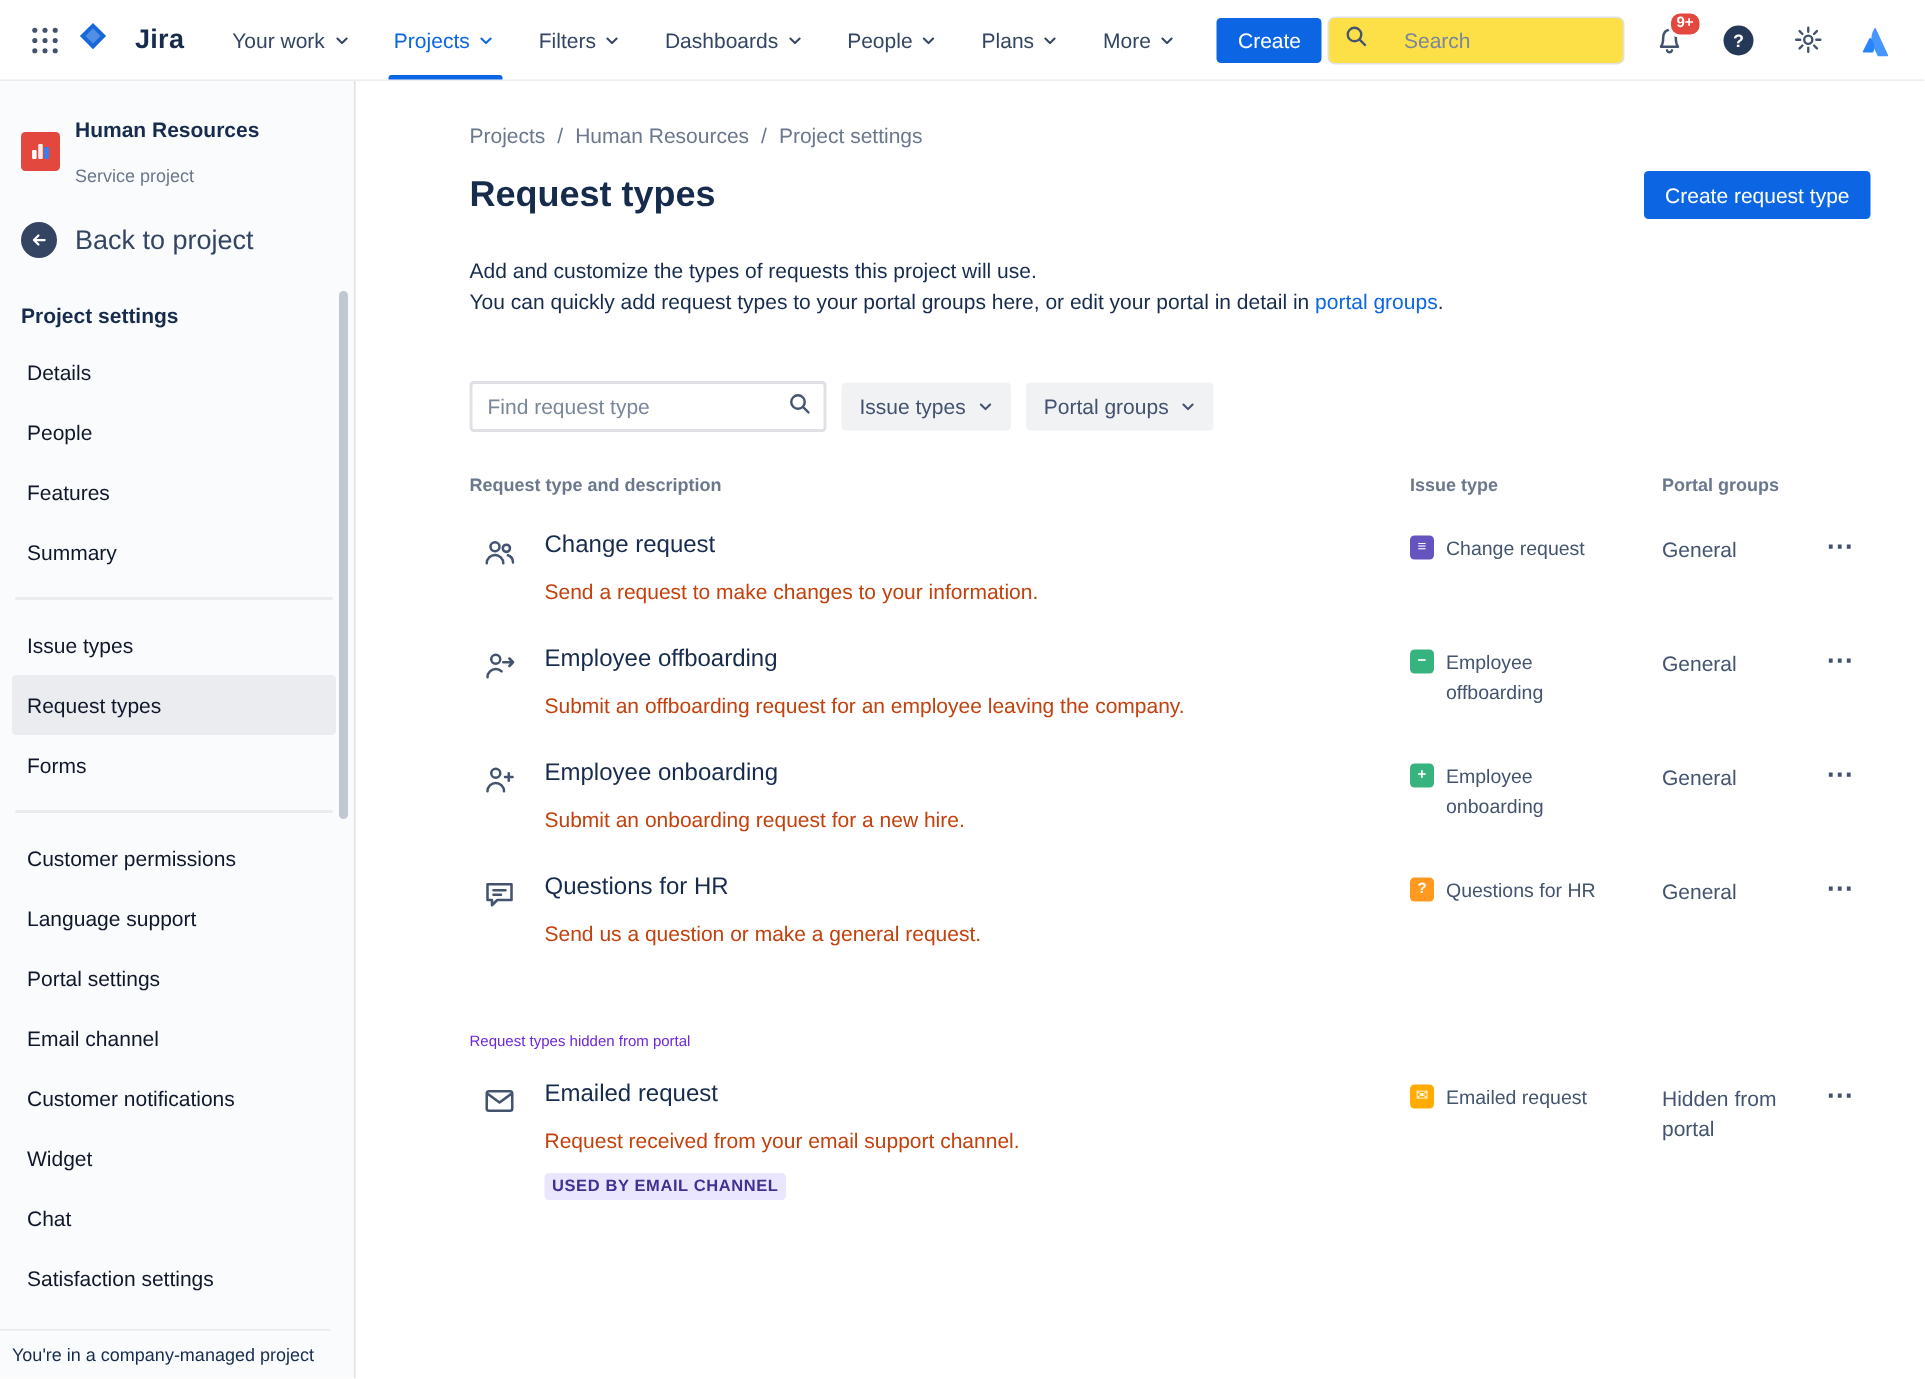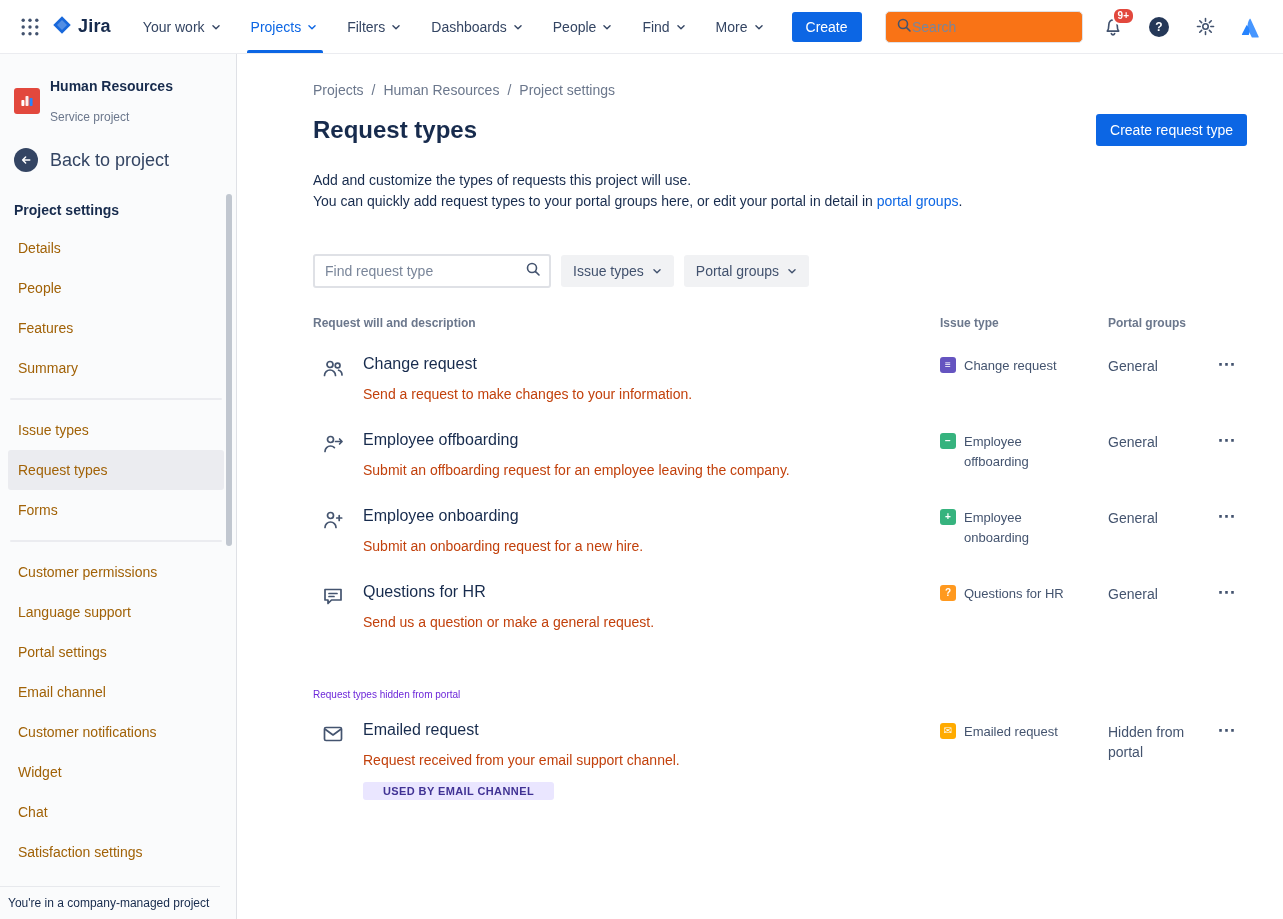--- a/index.html
+++ b/index.html
@@ -5,35 +5,35 @@
   * { box-sizing: border-box; margin: 0; padding: 0; }
   html,body { width:1283px; height:919px; overflow:hidden; background:#fff;
     font-family:"Liberation Sans","DejaVu Sans",sans-serif; color:#172B4D; }
 
   
   .topnav { height:54px; display:flex; align-items:center; padding:0 16px 0 14px;
     border-bottom:1px solid #EBECF0; background:#fff; }
   .topnav-left { display:flex; align-items:center; height:100%; }
   .appswitcher { width:32px; height:32px; display:flex; align-items:center; justify-content:center;
     border-radius:4px; cursor:pointer; }
-  .logo { display:flex; align-items:center; gap:6px; margin:0 18px 0 6px; }
+  .logo { display:flex; align-items:center; gap:18px; margin:0 18px 0 6px; }
   .logo-text { font-size:18px; font-weight:bold; color:#172B4D; letter-spacing:.2px; }
   .nav { display:flex; align-items:stretch; height:100%; }
   .nav-item { position:relative; display:flex; align-items:center; gap:4px; padding:0 14px;
     font-size:14px; font-weight:500; color:#344563; cursor:pointer; }
   .nav-item .chev { color:#344563; }
   .nav-item.active { color:#0C66E4; }
   .nav-item.active .chev { color:#0C66E4; }
   .nav-item.active::after { content:""; position:absolute; left:10px; right:10px; bottom:0;
     height:3px; background:#0C66E4; border-radius:2px 2px 0 0; }
   .create-btn { margin-left:12px; background:#0C66E4; color:#fff; border:none; border-radius:3px;
     font-size:14px; font-weight:500; padding:7px 14px; cursor:pointer; }
   .topnav-right { margin-left:auto; display:flex; align-items:center; gap:14px; }
-  .global-search { display:flex; align-items:center; gap:0; width:198px; height:32px;
-    border:1px solid #DFE1E6; border-radius:5px; padding:0 10px; background:#f97316; }
+  .global-search { display:flex; align-items:center; gap:24px; width:198px; height:32px;
+    border:1px solid #DFE1E6; border-radius:5px; padding:0 10px; background:#fde047; }
   .global-search input { border:none; outline:none; font-size:14px; width:100%; color:#172B4D;
     font-family:inherit; background:transparent; }
   .global-search input::placeholder { color:#7A869A; }
   .icon-btn { position:relative; width:32px; height:32px; display:flex; align-items:center;
     justify-content:center; cursor:pointer; border-radius:50%; }
   .notif-badge { position:absolute; top:-4px; right:-6px; background:#E2483D; color:#fff;
     font-size:10px; font-weight:bold; border-radius:8px; padding:1px 4px; line-height:12px;
     border:2px solid #fff; }
 
   
@@ -46,21 +46,21 @@
   .project-head { display:flex; align-items:center; gap:10px; padding:4px 6px 10px; }
   .project-avatar { width:26px; height:26px; border-radius:3px; background:#E2483D;
     display:flex; align-items:center; justify-content:center; flex:none; }
   .project-name { font-size:14px; font-weight:bold; color:#172B4D; line-height:17px; }
   .project-type { font-size:12px; color:#6B778C; margin-top:15px; }
   .back-row { display:flex; align-items:center; gap:12px; padding:14px 6px 16px; cursor:pointer; }
   .back-circle { width:24px; height:24px; border-radius:50%; background:#344563;
     display:flex; align-items:center; justify-content:center; flex:none; }
   .back-label { font-size:18px; color:#344563; }
   .sb-heading { font-size:14px; font-weight:bold; color:#172B4D; padding:14px 6px 10px; }
-  .sb-item { font-size:14px; color:#a16207; padding:10px 10px; border-radius:3px;
+  .sb-item { font-size:14px; color:#0f172a; padding:10px 10px; border-radius:3px;
     cursor:pointer; line-height:20px; }
   .sb-item.selected { background:#EBECF0; font-weight:500; }
   .sb-divider { height:2px; background:#EBECF0; margin:10px 2px; border-radius:1px; }
   .sb-scrollthumb { position:absolute; right:4px; top:140px; width:6px; height:352px;
     background:#C1C7D0; border-radius:3px; }
   .sb-footer { position:absolute; left:0; right:16px; bottom:0; background:#FAFBFC;
     border-top:1px solid rgba(9,30,66,.08); padding:9px 8px; font-size:12px; color:#172B4D; }
 
   
   .breadcrumb { display:flex; align-items:center; gap:8px; font-size:14px; color:#6B778C; }
@@ -86,21 +86,21 @@
   
   .tbl-grid { display:grid; grid-template-columns:627px 168px 1fr 40px; align-items:start; }
   .tbl-head { margin-top:28px; font-size:12px; font-weight:600; color:#6B778C; padding-bottom:4px; }
   .row { padding:20px 0 6px; }
   .row-main { display:flex; gap:18px; padding-left:8px; }
   .row-icon { width:24px; height:24px; flex:none; margin-top:2px; }
   .row-name { font-size:16px; font-weight:500; color:#172B4D; text-decoration:none;
     cursor:pointer; line-height:20px; display:inline-block; }
   .row-desc { font-size:14px; color:#c2410c; margin-top:10px; line-height:20px; }
   .row-badge { display:inline-block; margin-top:12px; background:#EAE6FF; color:#403294;
-    font-size:11px; font-weight:bold; letter-spacing:.4px; padding:3px 20px; border-radius:3px; }
+    font-size:11px; font-weight:bold; letter-spacing:.4px; padding:3px 5px; border-radius:3px; }
   .col-issue { display:flex; gap:8px; padding-top:2px; }
   .issue-icon { width:16px; height:16px; border-radius:3px; flex:none; display:flex;
     align-items:center; justify-content:center; color:#fff; font-size:10px; font-weight:bold;
     line-height:1; margin-top:1px; }
   .issue-label { font-size:13px; color:#44546F; line-height:20px; max-width:100px; }
   .col-portal { font-size:14px; color:#44546F; padding-top:2px; line-height:20px; }
   .more-btn { background:none; border:none; color:#42526E; font-size:18px; font-weight:bold;
     letter-spacing:1px; cursor:pointer; justify-self:center; padding:0 4px; line-height:20px; }
   .hidden-label { margin:51px 0 0; font-size:10px; color:#6d28d9; }
 
@@ -160,21 +160,21 @@
             <path d="M4.5 6.5L8 10l3.5-3.5"></path>
           </svg>
       </div>
       <div class="nav-item">
         <span>People</span>
         <svg class="chev" width="14" height="14" viewBox="0 0 16 16" fill="none" stroke="currentColor" stroke-width="1.6" stroke-linecap="round" stroke-linejoin="round">
             <path d="M4.5 6.5L8 10l3.5-3.5"></path>
           </svg>
       </div>
       <div class="nav-item">
-        <span>Find</span>
+        <span>Plans</span>
         <svg class="chev" width="14" height="14" viewBox="0 0 16 16" fill="none" stroke="currentColor" stroke-width="1.6" stroke-linecap="round" stroke-linejoin="round">
             <path d="M4.5 6.5L8 10l3.5-3.5"></path>
           </svg>
       </div>
       <div class="nav-item">
         <span>More</span>
         <svg class="chev" width="14" height="14" viewBox="0 0 16 16" fill="none" stroke="currentColor" stroke-width="1.6" stroke-linecap="round" stroke-linejoin="round">
             <path d="M4.5 6.5L8 10l3.5-3.5"></path>
           </svg>
       </div>
@@ -311,21 +311,21 @@
       </button>
       <button class="dropdown-btn">
         <span>Portal groups</span>
         <svg class="chev" width="14" height="14" viewBox="0 0 16 16" fill="none" stroke="currentColor" stroke-width="1.6" stroke-linecap="round" stroke-linejoin="round">
             <path d="M4.5 6.5L8 10l3.5-3.5"></path>
           </svg>
       </button>
     </div>
 
     <div class="tbl-grid tbl-head">
-      <div>Request will and description</div>
+      <div>Request type and description</div>
       <div>Issue type</div>
       <div>Portal groups</div>
       <div></div>
     </div>
 
     <div class="tbl-grid row">
       <div class="row-main">
         <span class="row-icon">
           <svg width="24" height="24" viewBox="0 0 24 24" fill="none" stroke="#44546F" stroke-width="1.7" stroke-linecap="round" stroke-linejoin="round">
               <circle cx="9" cy="8.5" r="3"></circle>

